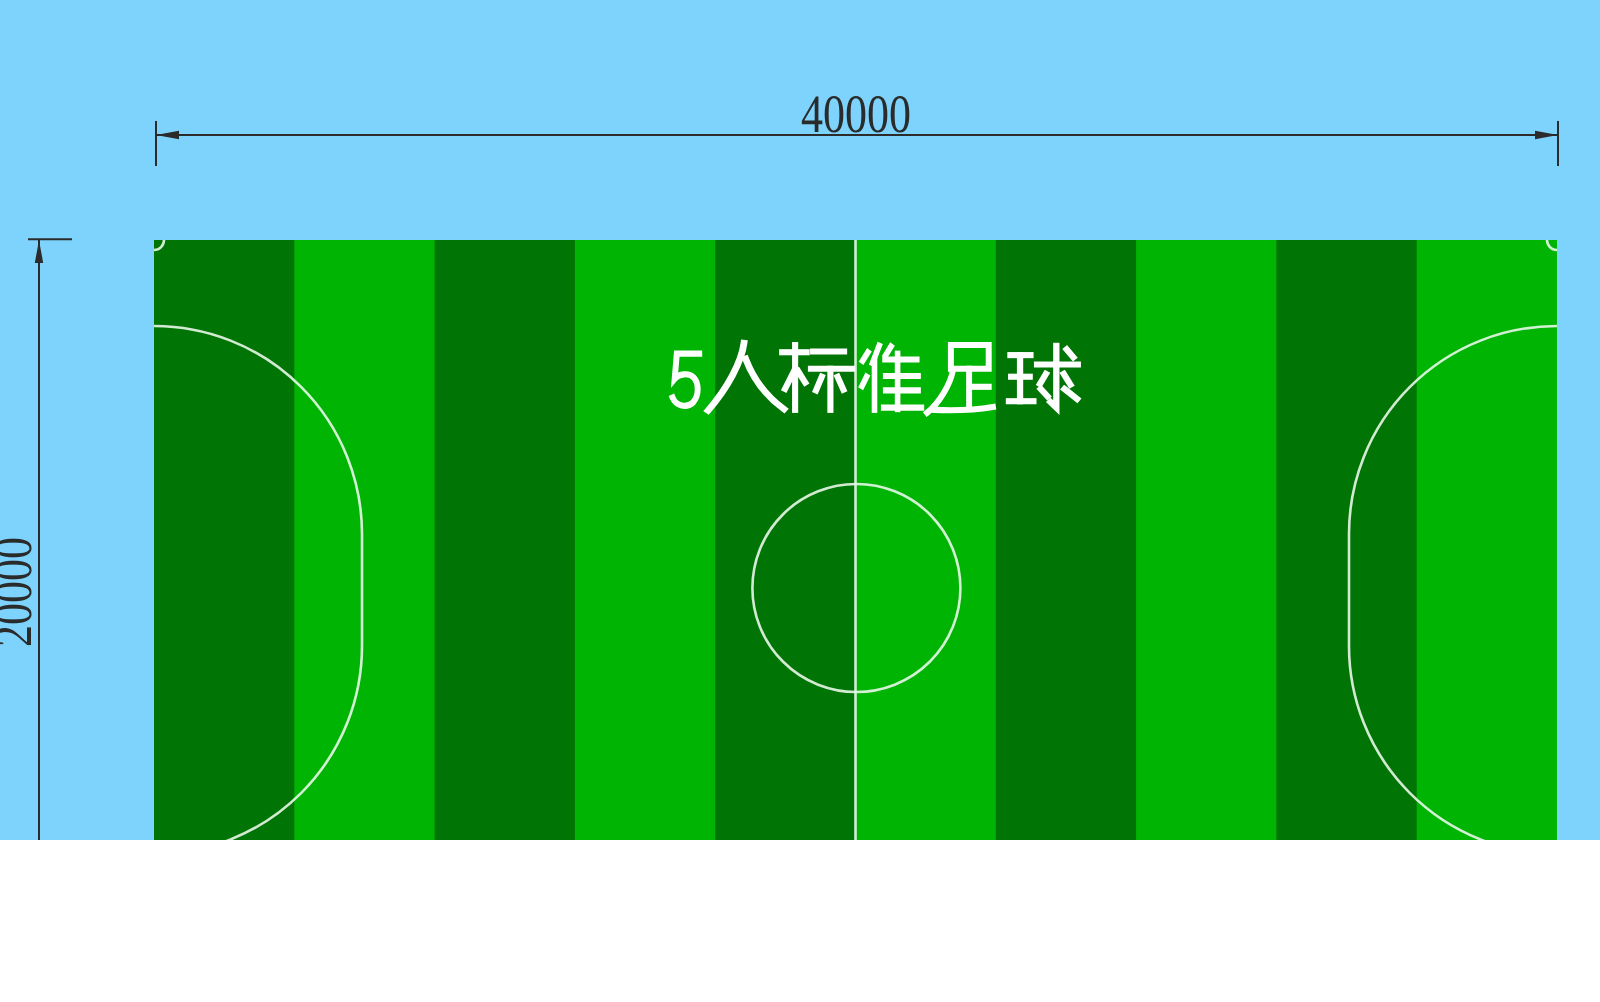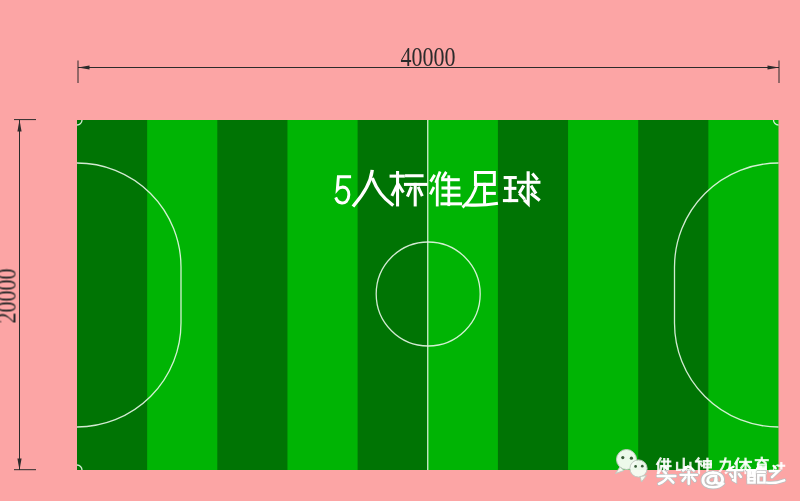--- a/index.html
+++ b/index.html
@@ -1,16 +1,16 @@
 <!DOCTYPE html>
 <html><head>
 <meta charset="utf-8">
 <style>
   html,body{margin:0;padding:0;background:#ffffff;}
-  #page{position:relative;width:800px;height:501px;overflow:hidden;background:#fca5a5;}
+  #page{position:relative;width:800px;height:420px;overflow:hidden;background:#7dd3fc;}
   svg{display:block;}
 </style>
 </head>
 <body>
 <div id="page">
 <svg width="800" height="501" viewBox="0 0 800 501" xmlns="http://www.w3.org/2000/svg">
 
   <g id="stripes">
     <rect x="77" y="120" width="701.5" height="350" fill="#00b404"></rect>
     <rect x="77" y="120" width="70.15" height="350" fill="#007404"></rect>

